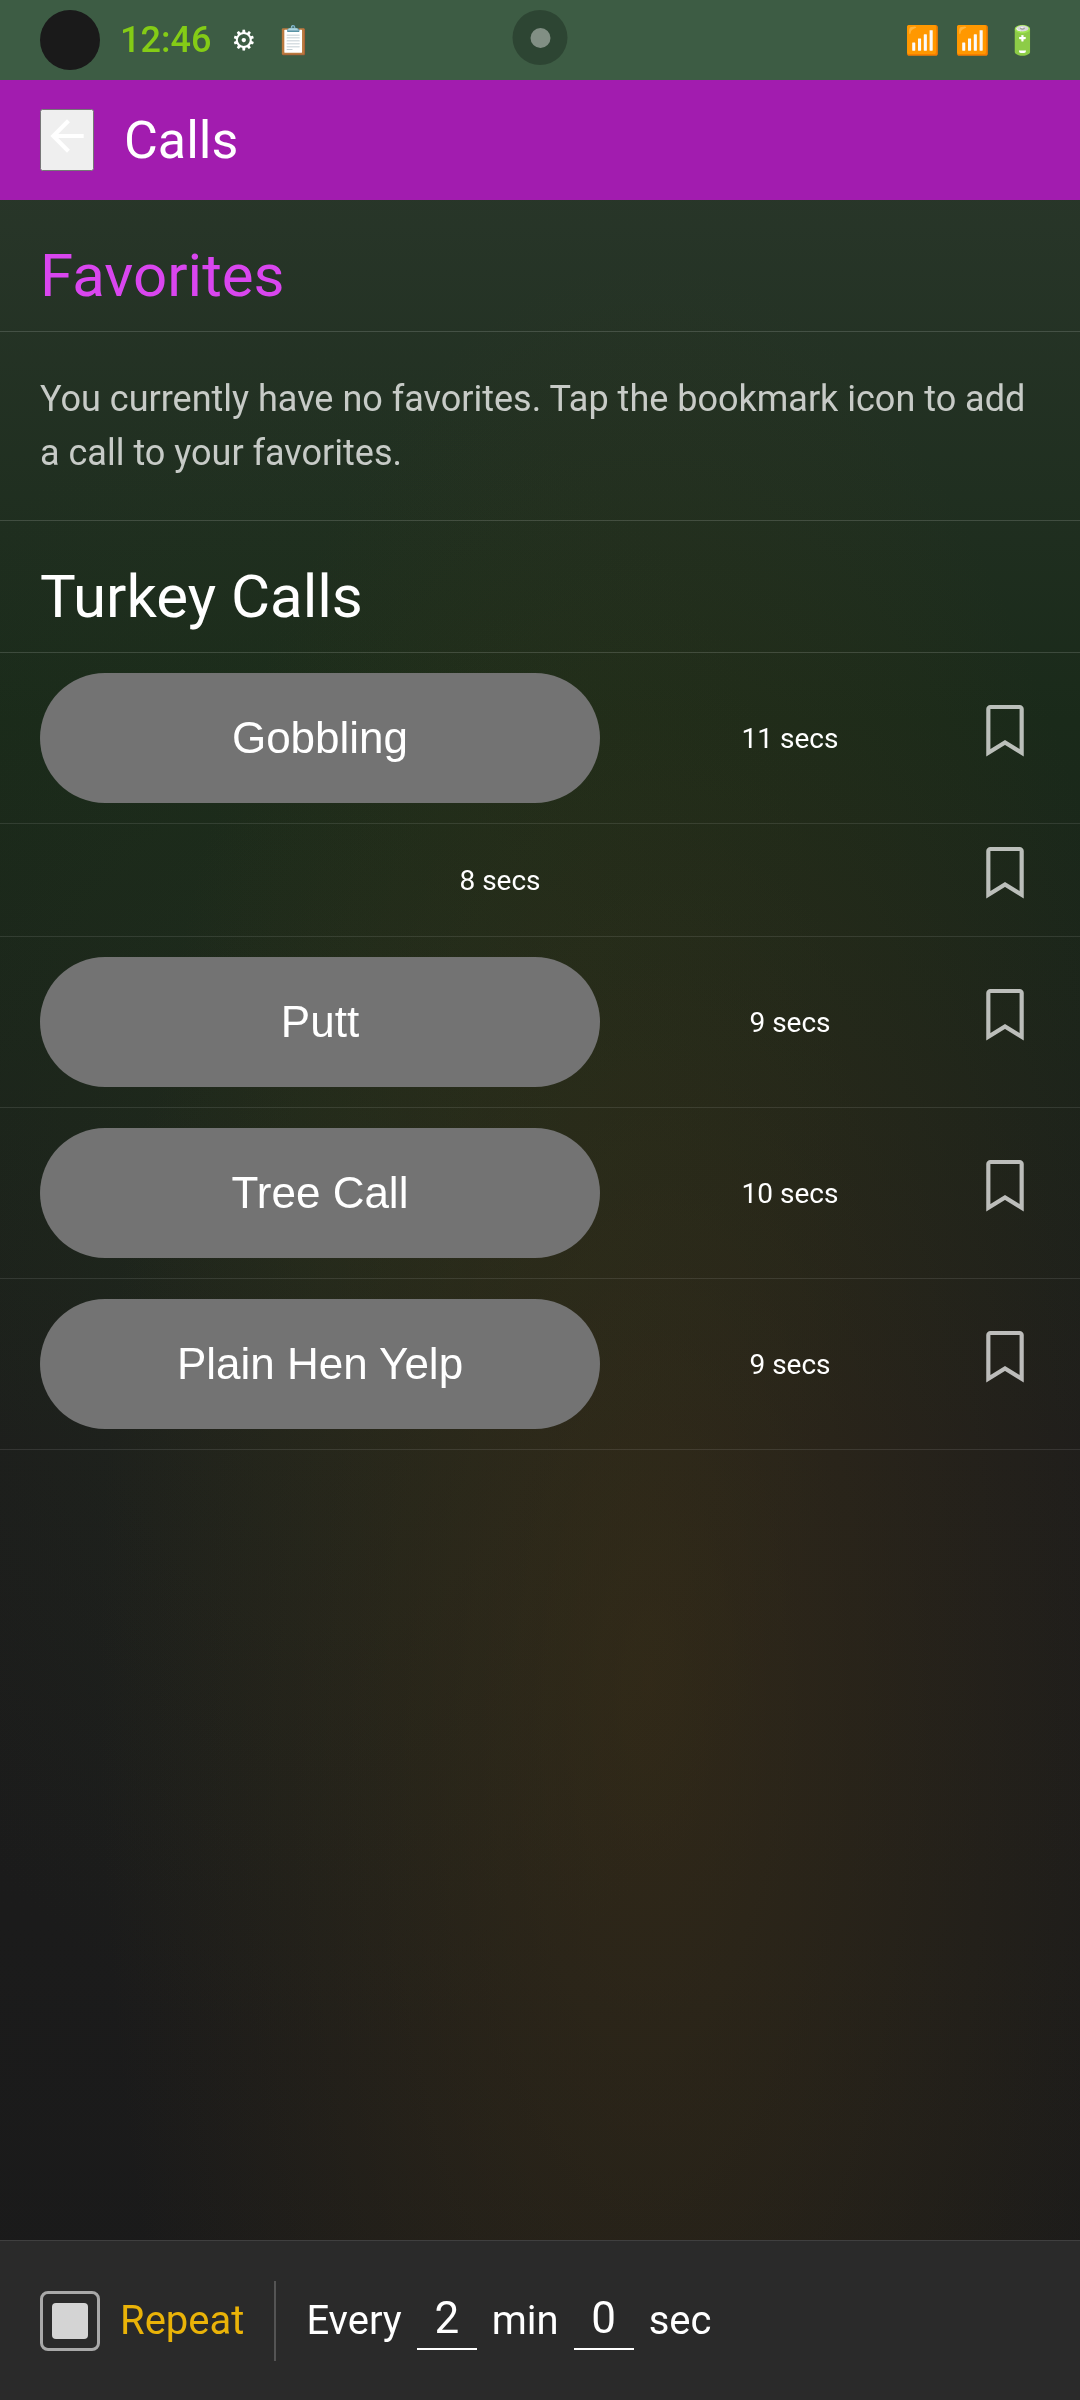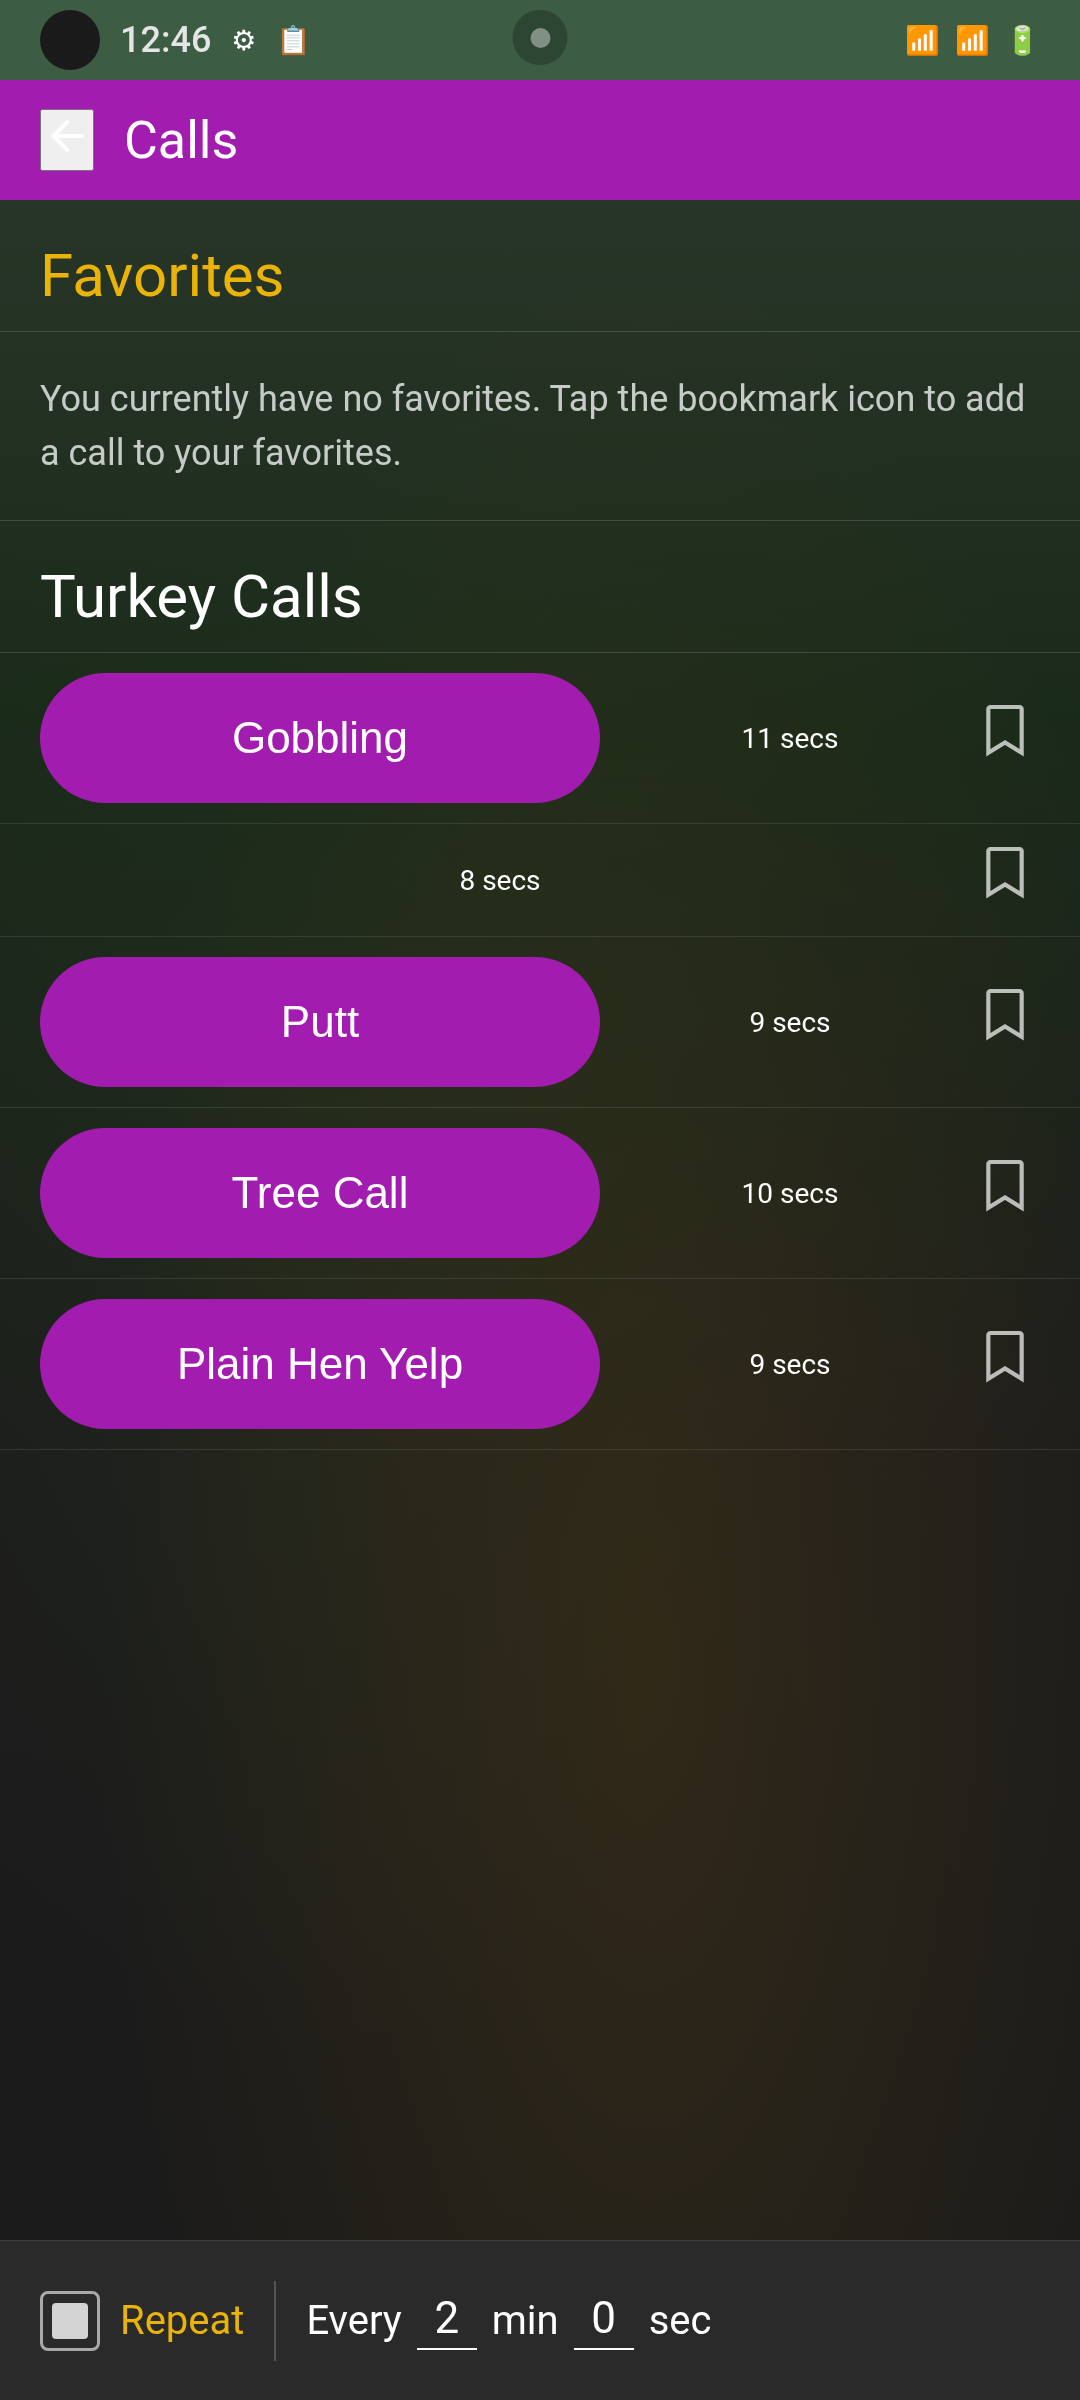--- a/index.html
+++ b/index.html
@@ -52,21 +52,21 @@
     }
 
     .status-circle {
       width: 60px;
       height: 60px;
       background-color: #1a1a1a;
       border-radius: 50%;
     }
 
     .status-time {
-      color: #e5e5e5;
+      color: #84cc16;
       font-size: 36px;
       font-weight: 500;
     }
 
     .status-icons {
       display: flex;
       align-items: center;
       gap: 15px;
     }
 
@@ -109,21 +109,21 @@
       flex: 1;
     }
 
     
     .section-header {
       padding: 40px 40px 20px;
       border-bottom: 1px solid rgba(255,255,255,0.15);
     }
 
     .section-title {
-      color: #eab308;
+      color: #d946ef;
       font-size: 60px;
       font-weight: 400;
     }
 
     .empty-message {
       color: rgba(255,255,255,0.75);
       font-size: 36px;
       padding: 40px 40px;
       line-height: 1.5;
       border-bottom: 1px solid rgba(255,255,255,0.15);
@@ -147,21 +147,21 @@
       align-items: center;
       padding: 20px 40px;
       border-bottom: 1px solid rgba(255,255,255,0.1);
       gap: 20px;
     }
 
     .call-button {
       flex: 0 0 auto;
       width: 560px;
       height: 130px;
-      background-color: #a21caf;
+      background-color: #737373;
       border-radius: 65px;
       display: flex;
       align-items: center;
       justify-content: center;
       cursor: pointer;
       border: none;
     }
 
     .call-button-label {
       color: white;

